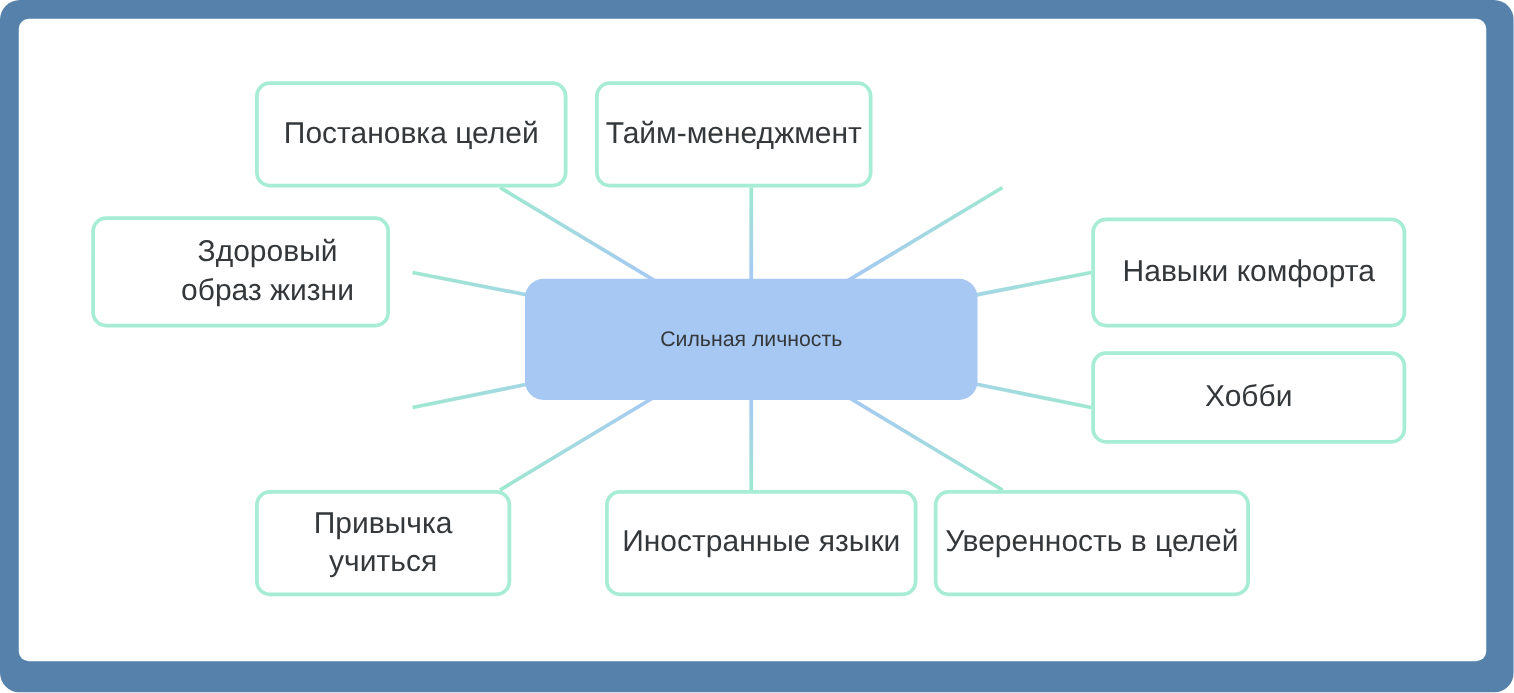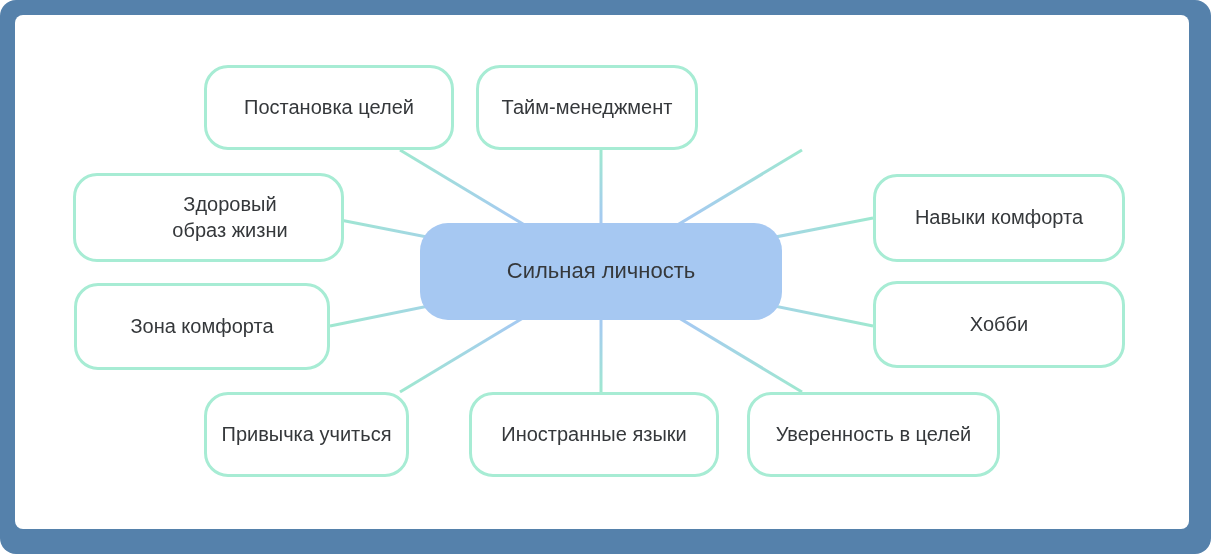--- a/index.html
+++ b/index.html
@@ -33,43 +33,43 @@
     width:1211px;height:554px;
     pointer-events:none;
   }
   .node{
     position:absolute;
     box-sizing:border-box;
     display:flex;align-items:center;justify-content:center;
     text-align:center;
     background:var(--node-fill);
     border:3px solid var(--node-border);
-    border-radius:24px;
+    border-radius:12px;
     color:var(--text);
-    font-size:20px;
+    font-size:24px;
     line-height:1.28;
     white-space:pre-line;
   }
   .node.center{
     background:var(--center-fill);
     border:none;
-    border-radius:28px;
-    font-size:22px;
+    border-radius:15px;
+    font-size:17px;
     font-weight:500;
     left:420px;top:223px;width:362px;height:97px;
   }
   .n1{left:204px;top:65px;width:250px;height:85px;}
   .n2{left:476px;top:65px;width:222px;height:85px;}
   .n3{left:748px;top:65px;width:250px;height:85px;}
-  .n4{left:73px;top:173px;width:271px;height:89px;padding-left:43px;}
+  .n4{left:73px;top:173px;width:239px;height:89px;padding-left:43px;}
   .n5{left:873px;top:174px;width:252px;height:88px;}
   .n6{left:74px;top:283px;width:256px;height:87px;}
-  .n7{left:873px;top:281px;width:252px;height:87px;}
+  .n7{left:873px;top:281px;width:252px;height:74px;}
   .n8{left:204px;top:392px;width:205px;height:85px;}
-  .n9{left:469px;top:392px;width:250px;height:85px;}
+  .n9{left:484px;top:392px;width:250px;height:85px;}
   .n10{left:747px;top:392px;width:253px;height:85px;}
 </style>
 </head>
 <body>
 
 <div class="stage">
   <div class="canvas"></div>
 
   <svg class="connectors" viewBox="0 0 1211 554">
     <defs>
@@ -142,23 +142,20 @@
   <div class="node n2">
     <span>Тайм-менеджмент</span>
   </div>
   <div class="node n4">
     <span>Здоровый
 образ жизни</span>
   </div>
   <div class="node n5">
     <span>Навыки комфорта</span>
   </div>
-  <div class="node n6">
-    <span>Зона комфорта</span>
-  </div>
   <div class="node n7">
     <span>Хобби</span>
   </div>
   <div class="node n8">
     <span>Привычка учиться</span>
   </div>
   <div class="node n9">
     <span>Иностранные языки</span>
   </div>
   <div class="node n10">

